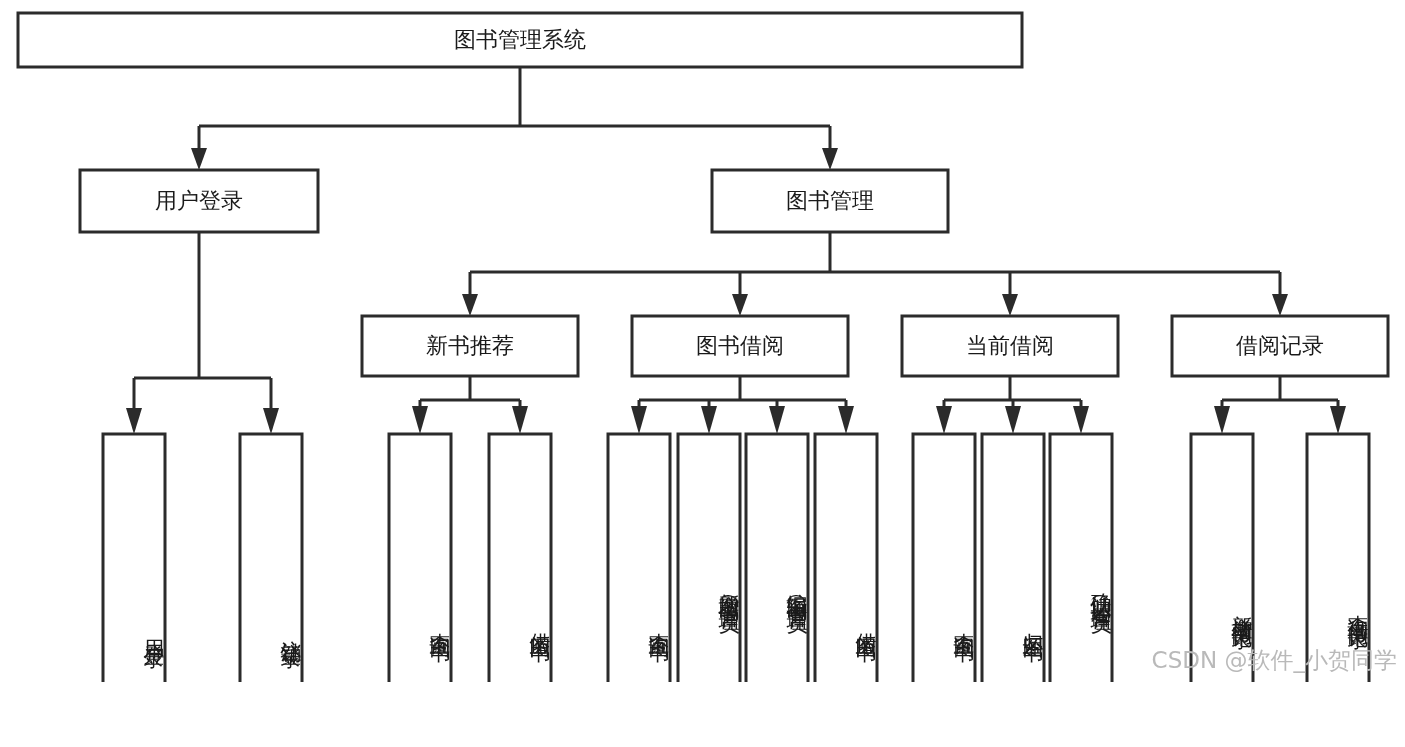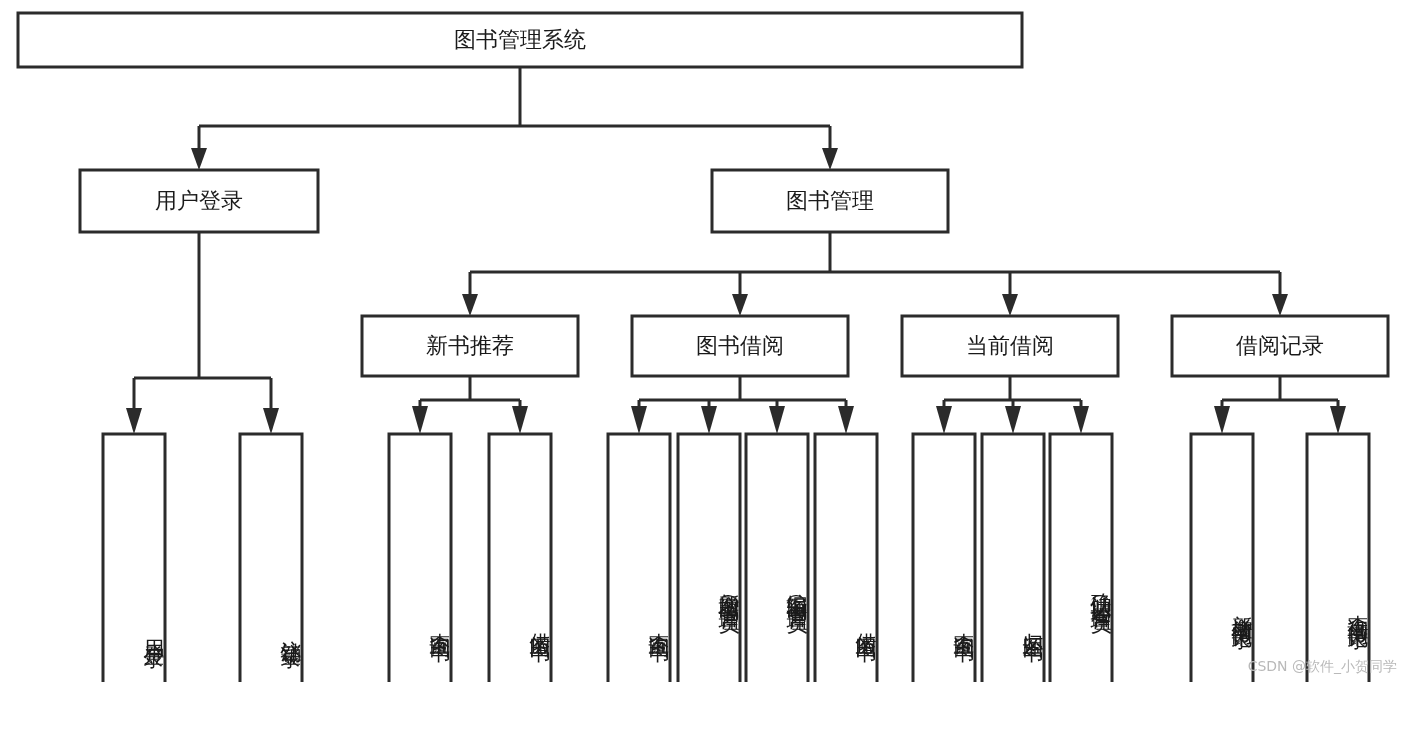--- a/index.html
+++ b/index.html
@@ -62,21 +62,21 @@
     align-items: flex-start;
     justify-content: center;
     pointer-events: none;
     user-select: none;
   }
   .watermark {
     position: absolute;
     right: 8px;
     bottom: 6px;
     font-family: "DejaVu Sans", "Liberation Sans", sans-serif;
-    font-size: 14px;
+    font-size: 23px;
     color: #b9b9b9;
     white-space: nowrap;
     user-select: none;
   }
 </style>
 </head>
 <body>
 
 <div id="diagram-root">
 

